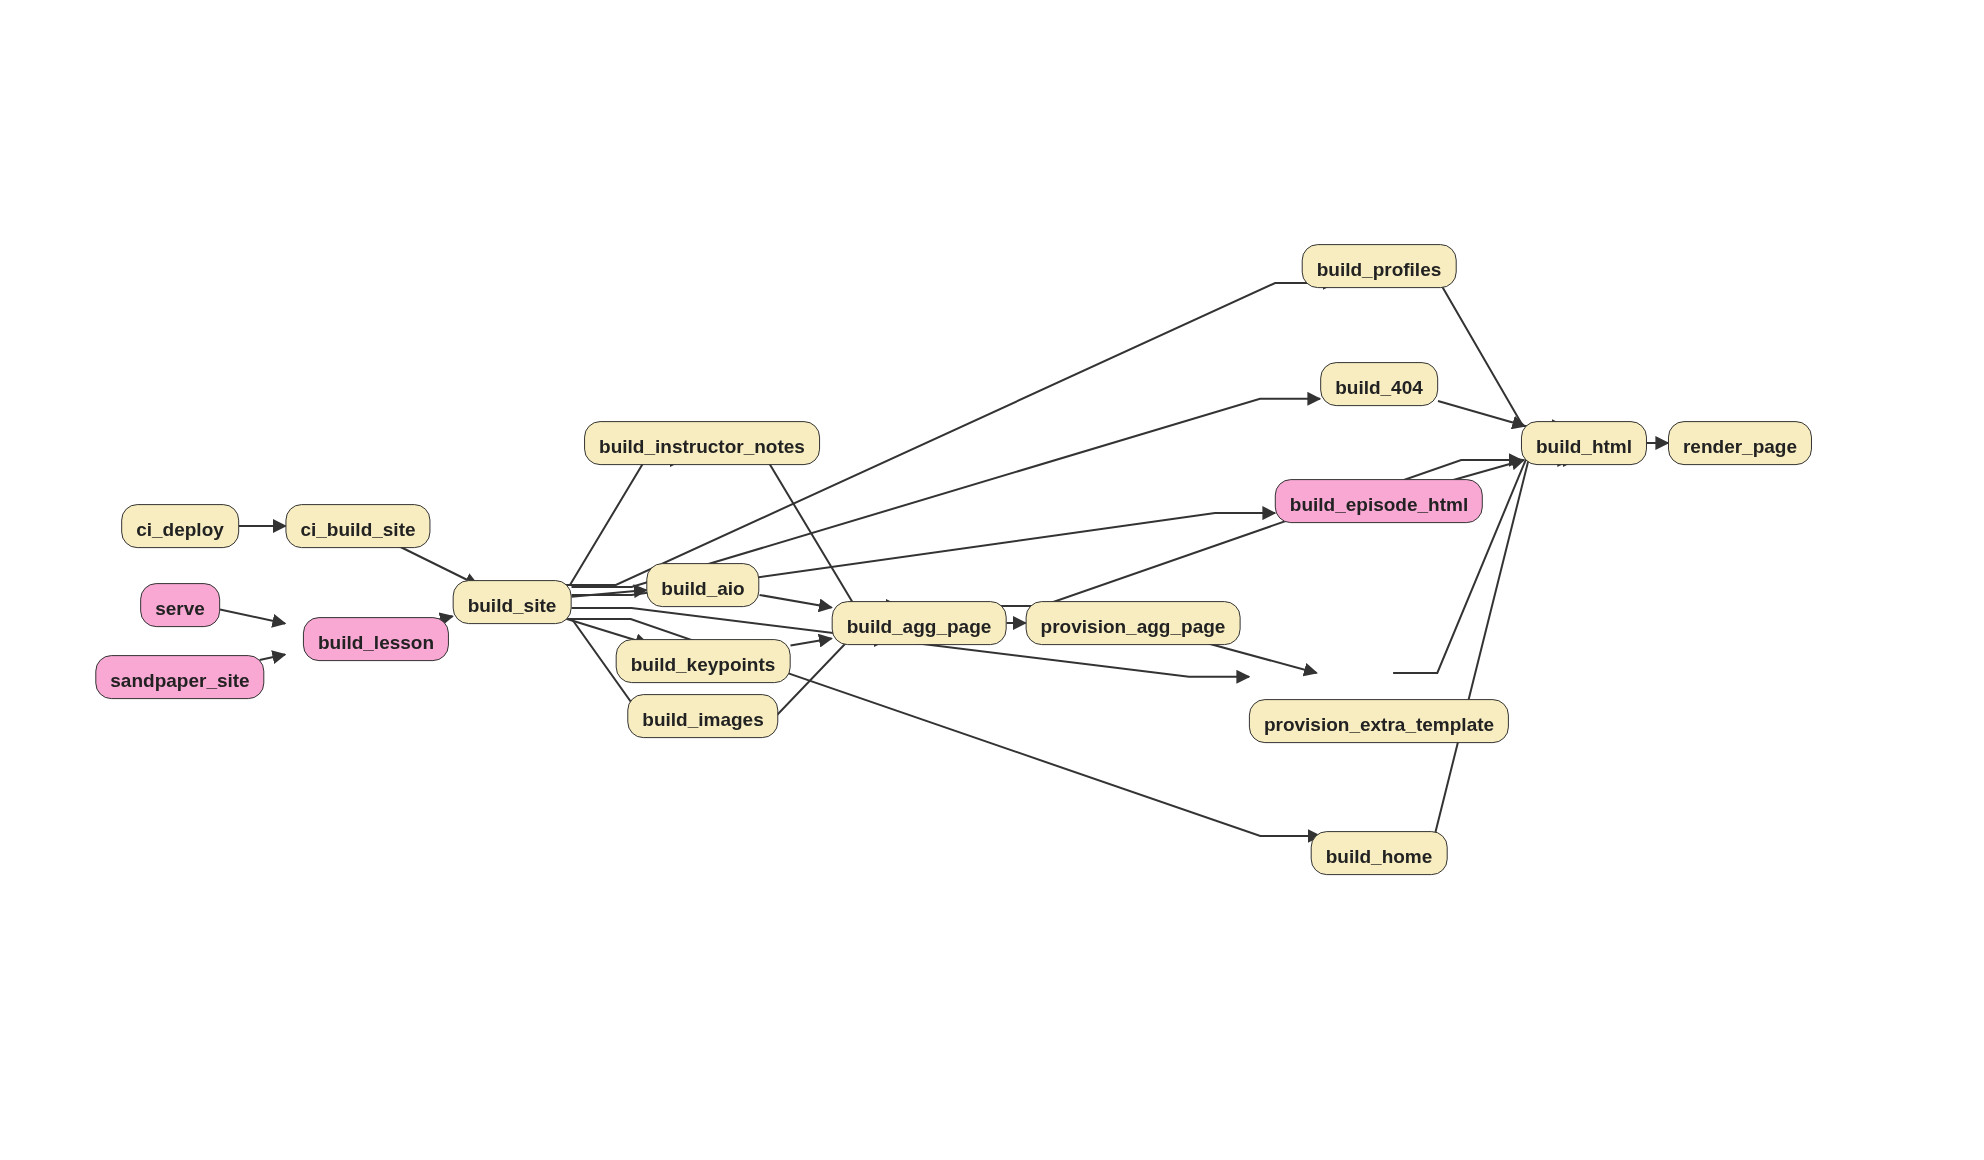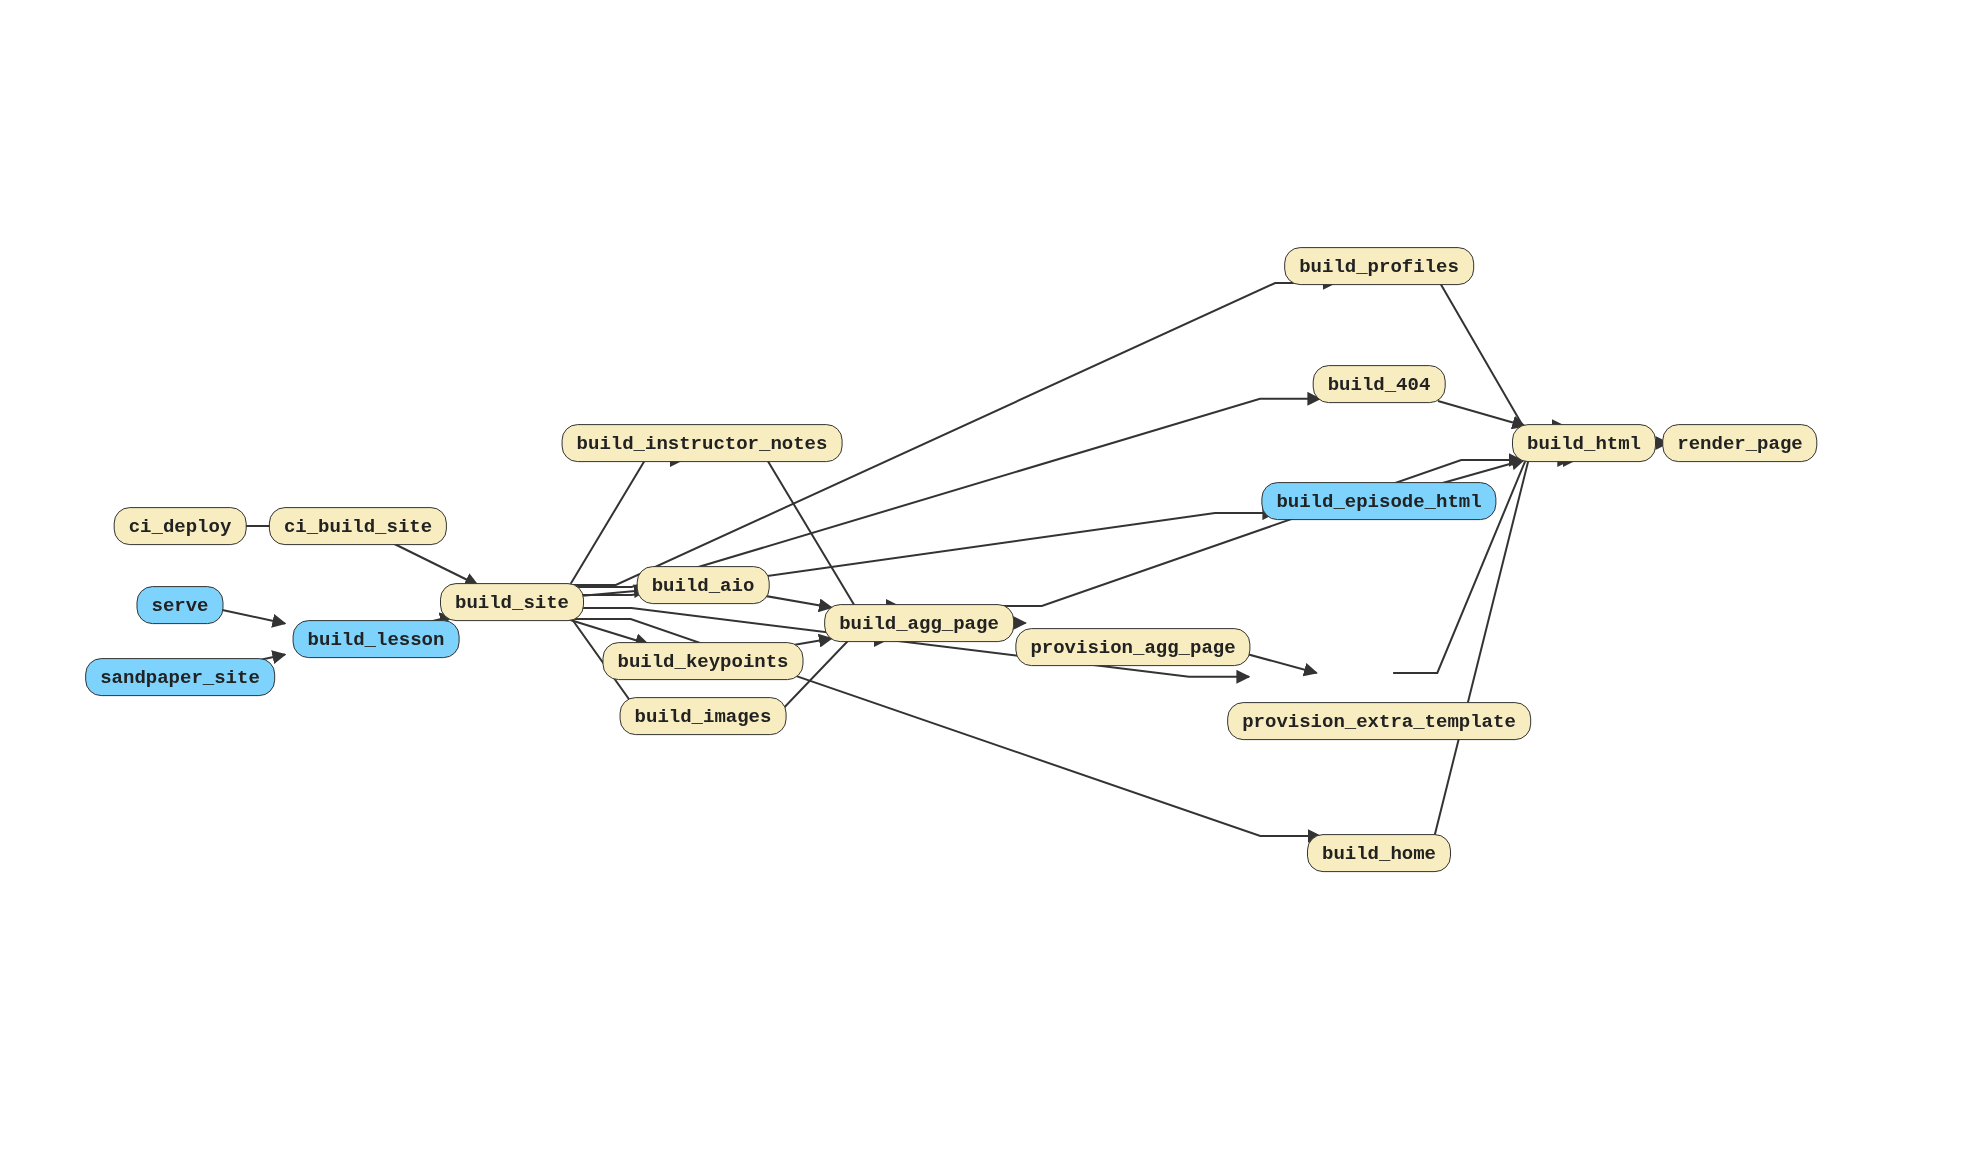--- a/index.html
+++ b/index.html
@@ -21,31 +21,30 @@
     top: 0;
     width: 1984px;
     height: 1160px;
     pointer-events: none;
   }
   .node {
     position: absolute;
     transform: translate(-50%, -50%);
     border: 1.5px solid #333333;
     border-radius: 16px;
-    padding: 8px 14px 5px 14px;
+    padding: 14px 14px 5px 14px;
     font-size: 19px;
     font-weight: 700;
     color: #222222;
     white-space: nowrap;
     line-height: 1.2;
     box-sizing: border-box;
-    font-family: Liberation Mono, monospace;
   }
   .yellow { background: #f7edc0; }
-  .blue   { background: #7dd3fc; }
+  .blue   { background: #f9a8d4; }
 </style>
 </head>
 <body>
 
 <div class="canvas">
   <svg class="edges">
     <defs>
       <marker id="arrow" viewBox="0 0 10 10" refX="9" refY="5" markerWidth="7" markerHeight="7" orient="auto-start-reverse">
         <path d="M 0 0 L 10 5 L 0 10 z" fill="#333333"></path>
       </marker>
@@ -85,21 +84,21 @@
       <div class="node blue" style="left: 180px; top: 605px;">serve</div>
       <div class="node blue" style="left: 180px; top: 677px; text-align: right;">sandpaper_site</div>
       <div class="node yellow" style="left: 358px; top: 526px;">ci_build_site</div>
       <div class="node blue" style="left: 376px; top: 639px;">build_lesson</div>
       <div class="node yellow" style="left: 512px; top: 602px;">build_site</div>
       <div class="node yellow" style="left: 702px; top: 443px;">build_instructor_notes</div>
       <div class="node yellow" style="left: 703px; top: 585px;">build_aio</div>
       <div class="node yellow" style="left: 703px; top: 661px;">build_keypoints</div>
       <div class="node yellow" style="left: 703px; top: 716px;">build_images</div>
       <div class="node yellow" style="left: 919px; top: 623px;">build_agg_page</div>
-      <div class="node yellow" style="left: 1133px; top: 647px;">provision_agg_page</div>
+      <div class="node yellow" style="left: 1133px; top: 623px;">provision_agg_page</div>
       <div class="node yellow" style="left: 1379px; top: 690px; margin-top: 31px;">provision_extra_template</div>
       <div class="node yellow" style="left: 1379px; top: 266px;">build_profiles</div>
       <div class="node yellow" style="left: 1379px; top: 384px;">build_404</div>
       <div class="node blue" style="left: 1379px; top: 501px;">build_episode_html</div>
       <div class="node yellow" style="left: 1379px; top: 853px;">build_home</div>
       <div class="node yellow" style="left: 1584px; top: 443px;">build_html</div>
       <div class="node yellow" style="left: 1740px; top: 443px;">render_page</div>
     </div>
 </div>
 

